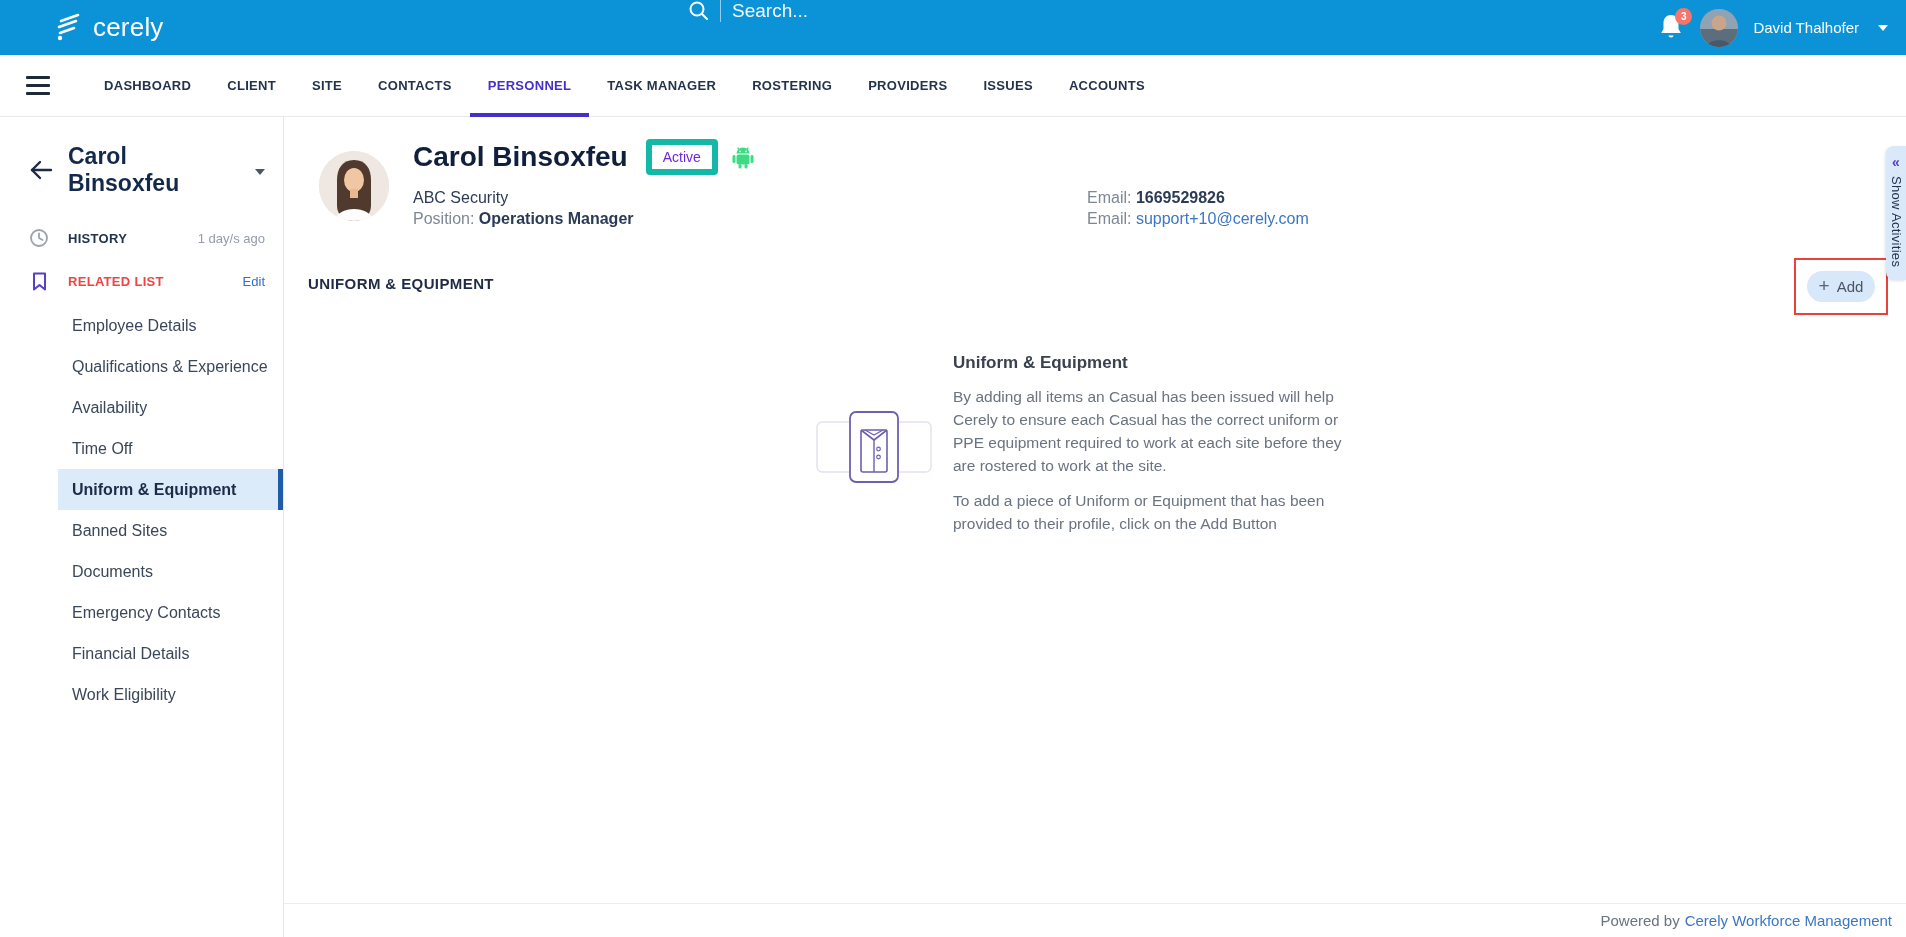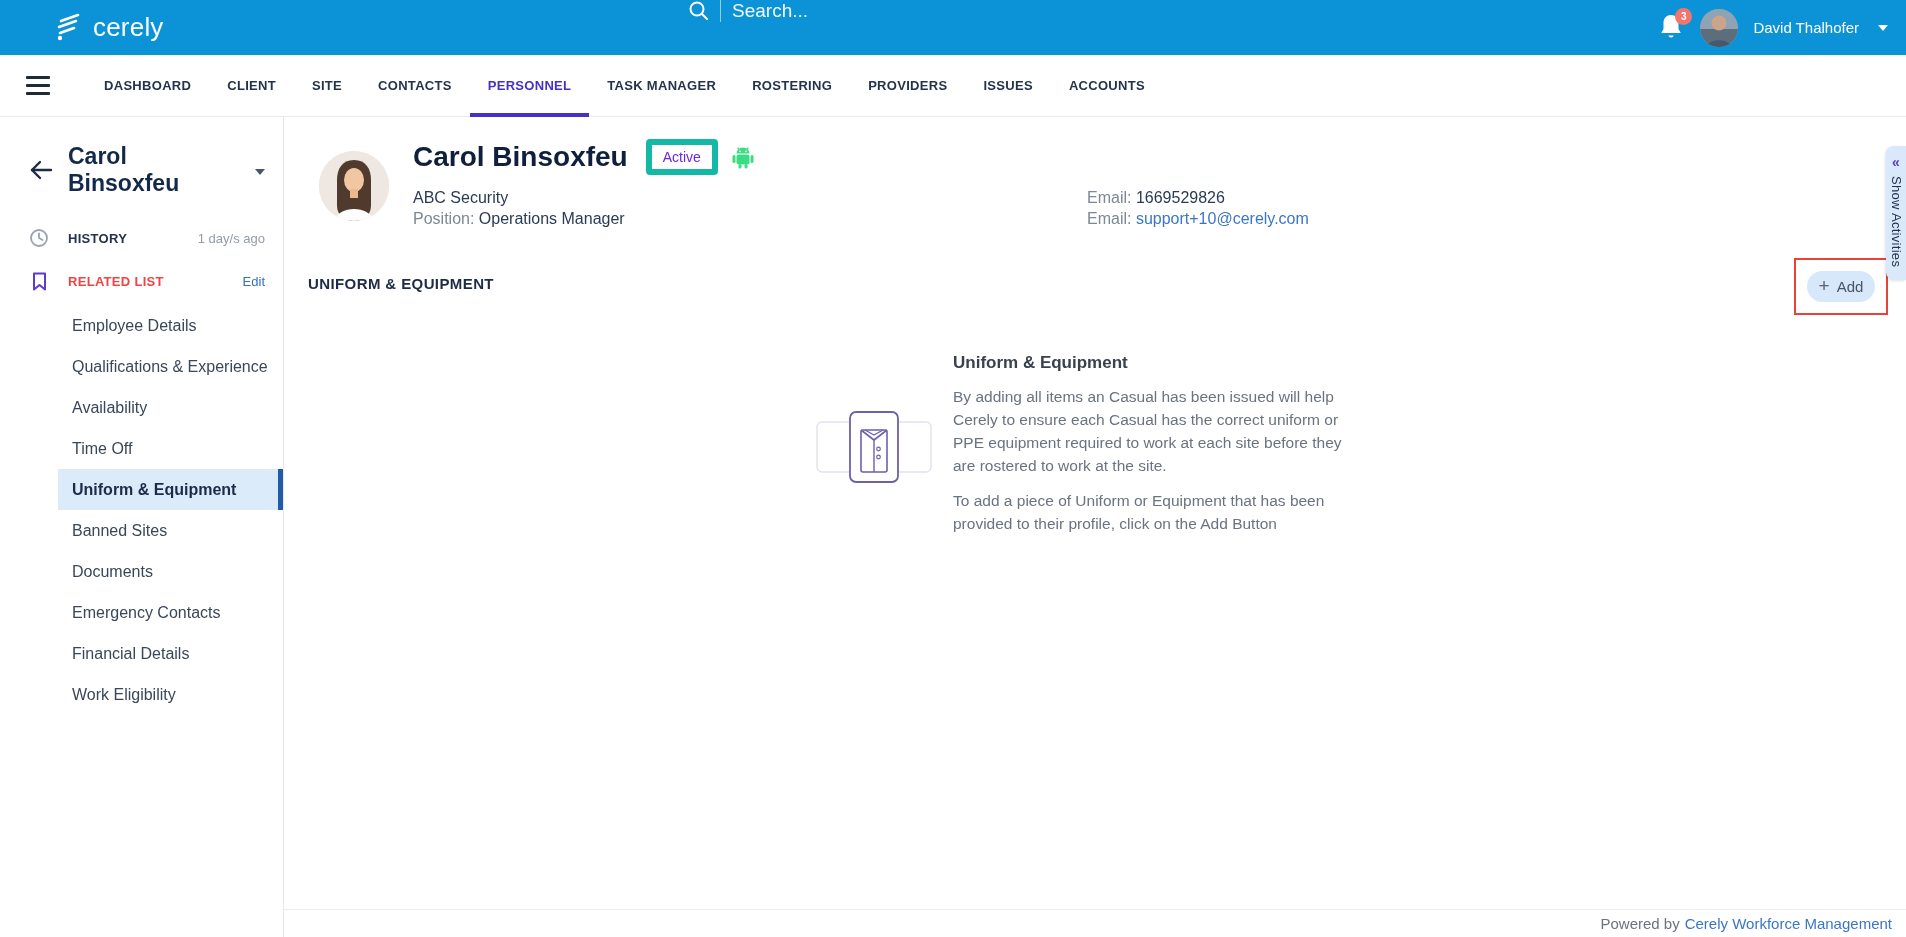--- a/index.html
+++ b/index.html
@@ -66,21 +66,21 @@
   
   .avatar-lg { position:absolute; left:35px; top:34px; width:70px; height:70px; border-radius:50%;
     overflow:hidden; background:#efe8e2; }
   .profile-name-row { position:absolute; left:129px; top:22px; display:flex; align-items:center; }
   .profile-name { font-size:28px; font-weight:700; color:#101f3c; }
   .status-badge { margin-left:18px; border:6px solid #14b8a6; border-radius:4px; padding:4px 11px;
     font-size:14px; color:#6d28d9; background:#fff; }
   .android-icon { margin-left:14px; display:flex; }
   .profile-company { position:absolute; left:129px; top:72px; font-size:16px; color:#2b3a55; }
   .profile-position { position:absolute; left:129px; top:93px; font-size:16px; color:#7d8795; }
-  .profile-position b, .contact-line b { color:#2b3a55; font-weight:400; }
+  .profile-position b, .contact-line b { color:#2b3a55; font-weight:700; }
   .contact-line { position:absolute; left:803px; font-size:16px; color:#7d8795; }
   .contact-line.phone { top:72px; }
   .contact-line.email { top:93px; }
   .email-link { color:#3b76c4; cursor:pointer; }
 
   
   .section-title { position:absolute; left:24px; top:158px; font-size:15px; font-weight:700;
     letter-spacing:.4px; color:#1f2a44; }
   .annotation-box { position:absolute; left:1510px; top:141px; width:94px; height:57px;
     border:2px solid #e8433b; display:flex; align-items:center; justify-content:center; }
@@ -96,21 +96,21 @@
   .empty-p { margin-top:12px; font-size:15.5px; line-height:23px; color:#6a7380; }
 
   
   .activities-tab { position:fixed; right:0; top:146px; width:20px; background:#d9e9fa;
     border-radius:8px 0 0 8px; box-shadow:-1px 1px 3px rgba(0,0,0,.12); display:flex; flex-direction:column;
     align-items:center; padding:9px 0 13px; cursor:pointer; z-index:5; }
   .collapse-icon { color:#5b3dc8; font-size:14px; font-weight:700; line-height:1; }
   .activities-label { margin-top:7px; writing-mode:vertical-rl; font-size:13px; color:#24334d; letter-spacing:.3px; }
 
   
-  .footer { position:absolute; left:0; right:0; bottom:0; height:28px; border-top:1px solid #ededed;
+  .footer { position:absolute; left:0; right:0; bottom:0; height:34px; border-top:1px solid #ededed;
     display:flex; align-items:center; justify-content:flex-end; padding-right:14px; font-size:15px;
     color:#6a7380; background:#fff; }
   .footer-link { color:#3b76c4; margin-left:5px; cursor:pointer; }
 </style>
 </head>
 <body>
 
 <div class="topbar">
   <div class="brand">
     <span>

